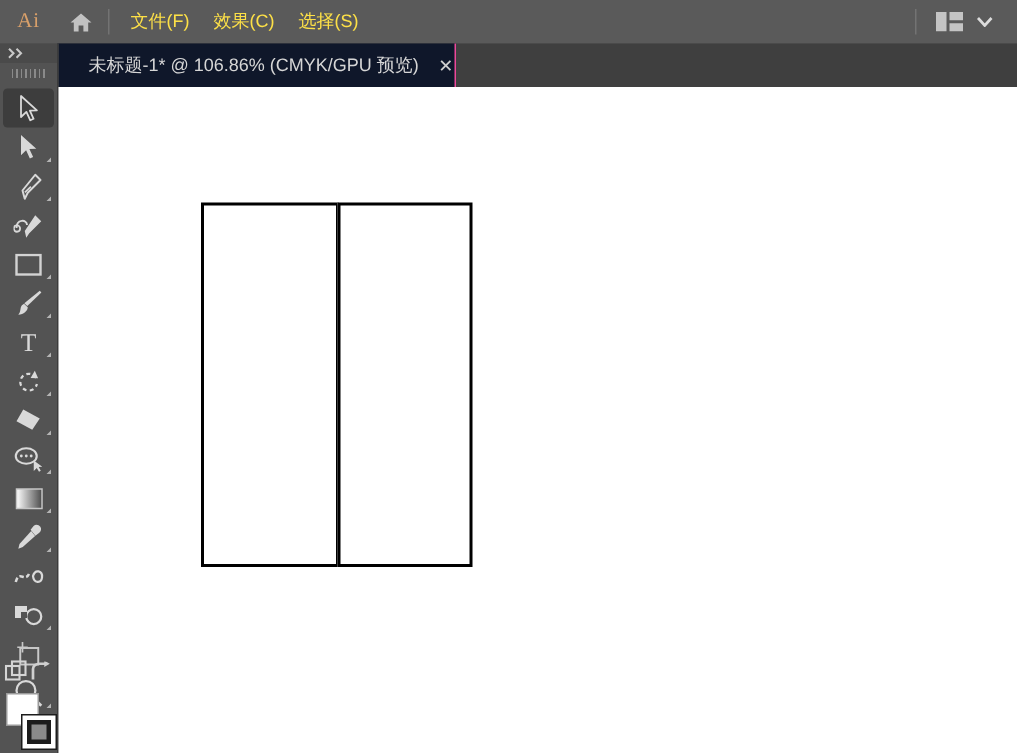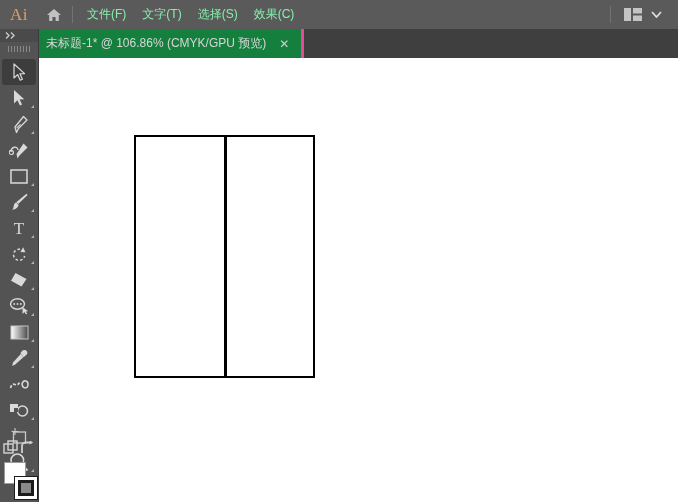--- a/index.html
+++ b/index.html
@@ -27,41 +27,41 @@
     left: 0; top: 0;
     width: 678px; height: 29px;
     background: #5a5a5a;
     display: flex;
     align-items: center;
   }
   .ai-logo {
     width: 38px; height: 29px;
     display: flex; align-items: center; justify-content: center;
     color: #d9a06a;
-    font-size: 17px;
+    font-size: 14px;
     font-weight: 400;
     letter-spacing: 0.5px;
     font-family: "Liberation Serif", "DejaVu Serif", serif;
   }
   .home-btn {
     width: 32px; height: 29px;
     display: flex; align-items: center; justify-content: center;
   }
   .menu-sep {
     width: 1px; height: 17px;
     background: #737373;
     margin: 0 6px 0 2px;
   }
   .menu-items {
     display: flex;
     align-items: center;
     height: 29px;
   }
   .menu-item {
-    color: #86efac;
+    color: #fde047;
     font-size: 12px;
     padding: 0 8px;
     height: 29px;
     line-height: 29px;
     white-space: nowrap;
     cursor: default;
   }
   .menubar-right {
     position: absolute;
     right: 0; top: 0;
@@ -88,26 +88,26 @@
   .tabbar {
     position: absolute;
     left: 38px; top: 29px;
     width: 640px; height: 29px;
     background: #3f3f3f;
   }
   .doc-tab {
     position: absolute;
     left: 0; top: 0;
     height: 29px;
-    background: #15803d;
-    display: flex;
-    align-items: center;
-    padding: 0 0 0 8px;
+    background: #0f172a;
+    display: flex;
+    align-items: center;
+    padding: 0 0 0 21px;
     box-sizing: border-box;
-    border-right: 3px solid #ec4899;
+    border-right: 1px solid #ec4899;
   }
   .doc-tab-label {
     color: #d6d6d6;
     font-size: 12px;
     white-space: nowrap;
   }
   .doc-tab-close {
     color: #cfcfcf;
     font-size: 12px;
     margin: 0 9px 0 13px;
@@ -234,23 +234,22 @@
     <div class="home-btn">
       <svg width="16" height="16" viewBox="0 0 16 16">
         <path d="M8 2 L15 8 L12.8 8 L12.8 14 L9.6 14 L9.6 10 L6.4 10 L6.4 14 L3.2 14 L3.2 8 L1 8 Z" fill="#c2c2c2"></path>
       </svg>
     </div>
 
     <div class="menu-sep"></div>
 
     <div class="menu-items">
       <div class="menu-item">文件(F)</div>
-      <div class="menu-item">文字(T)</div>
+      <div class="menu-item">效果(C)</div>
       <div class="menu-item">选择(S)</div>
-      <div class="menu-item">效果(C)</div>
     </div>
 
     <div class="menubar-right">
       <div class="ws-sep"></div>
       <div class="ws-icon">
         <svg width="18" height="13" viewBox="0 0 18 13">
           <rect x="0" y="0" width="7" height="13" fill="#c4c4c4"></rect>
           <rect x="9" y="0" width="9" height="5.5" fill="#c4c4c4"></rect>
           <rect x="9" y="7.5" width="9" height="5.5" fill="#c4c4c4"></rect>
         </svg>

